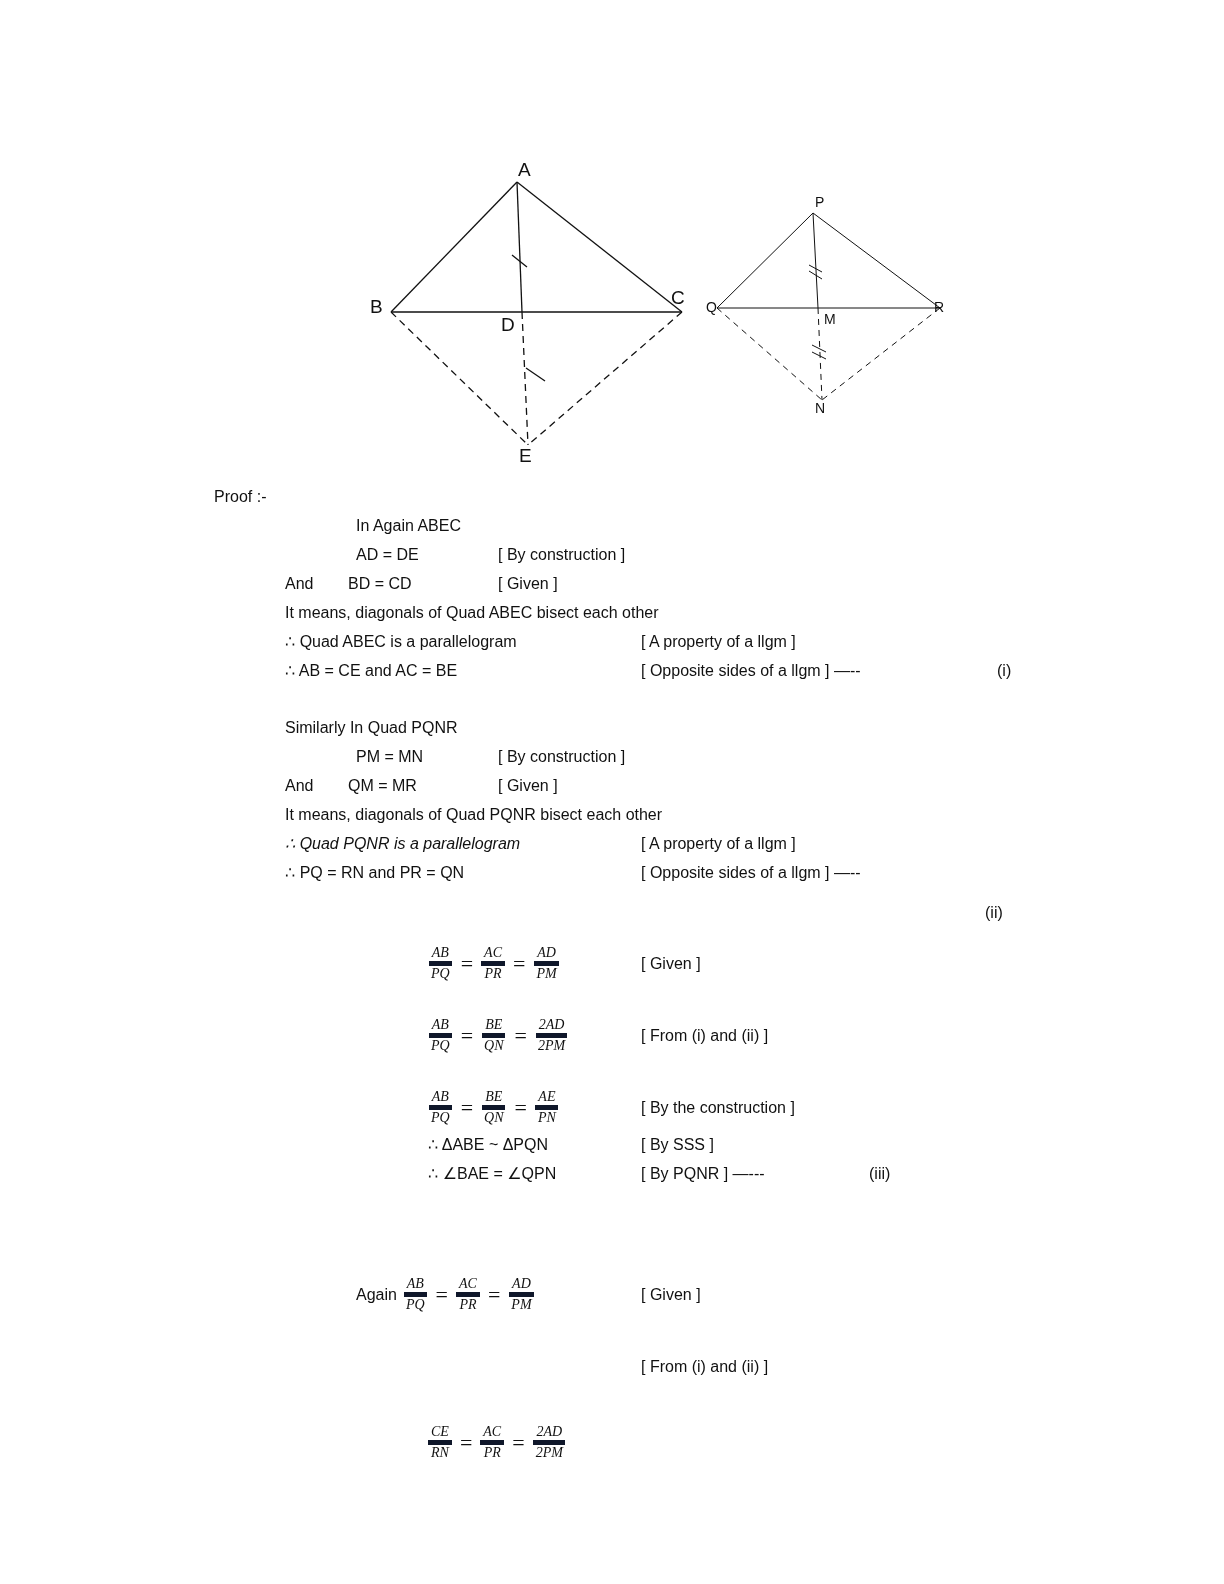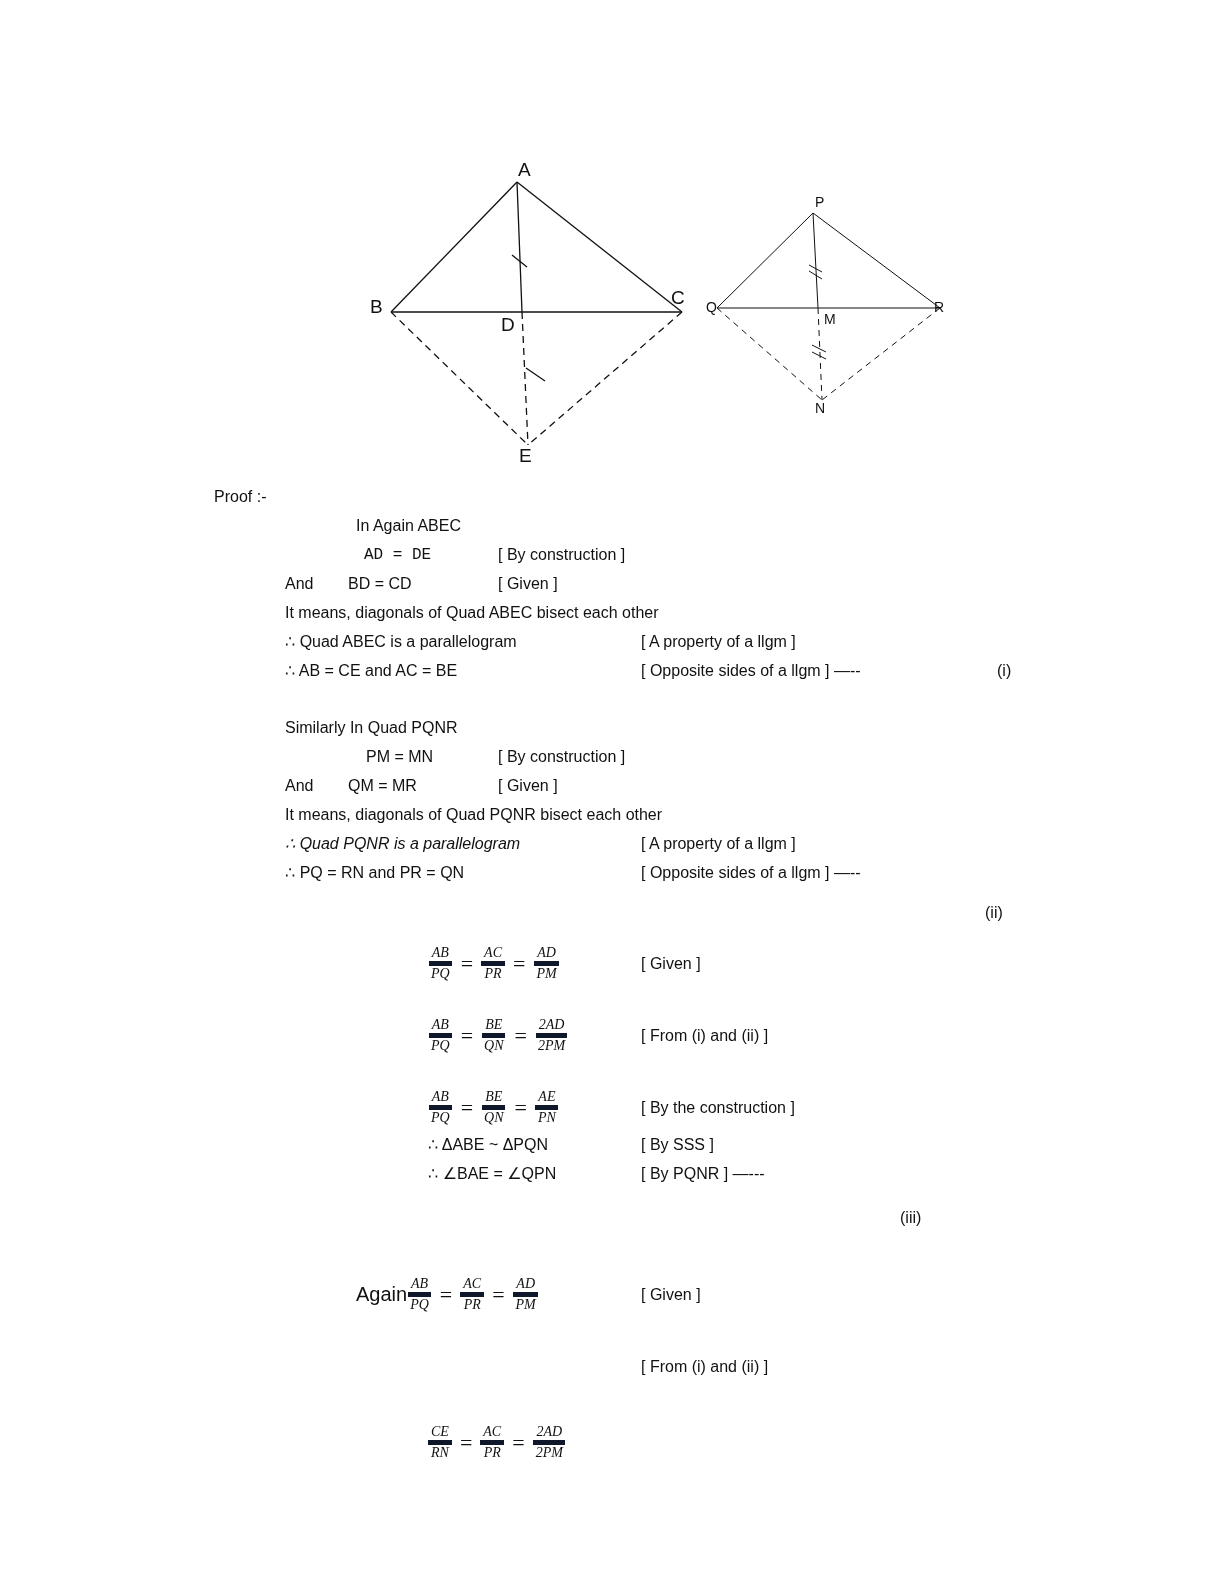--- a/index.html
+++ b/index.html
@@ -7,21 +7,21 @@
          font-family: "Liberation Sans", sans-serif; color: #111; }
   .abs { position: absolute; white-space: nowrap; font-size: 16px; line-height: 24px; }
   svg.diagram { position: absolute; left: 0; top: 0; }
   .lbl { font-family: "Liberation Sans", sans-serif; fill: #111; }
   .frac { display: inline-flex; flex-direction: column; align-items: center; vertical-align: middle;
           font-family: "Liberation Serif", serif; font-style: italic; font-size: 14px; line-height: 16px; }
   .frac .num { padding: 0 3px; border-bottom: 5px solid #0f172a; }
   .frac .den { padding: 0 3px; }
   .eq { display: inline-block; font-size: 22px; margin: 0 8px; vertical-align: middle; font-family: "Liberation Serif", serif; }
   .mathrow { position: absolute; display: flex; align-items: center; }
-  .again { font-size: 20px; }
+  .again { font-size: 16px; margin-right: 6px; }
 </style>
 </head>
 <body>
 
 <svg class="diagram" width="1224" height="480">
   <g stroke="#111" stroke-width="1.3" fill="none">
     <line x1="517" y1="182" x2="391" y2="312"></line>
     <line x1="517" y1="182" x2="682" y2="312"></line>
     <line x1="391" y1="312" x2="682" y2="312"></line>
     <line x1="517" y1="182" x2="522" y2="312"></line>
@@ -53,34 +53,34 @@
   <text class="lbl" x="815" y="207" font-size="14"><tspan>P</tspan></text>
   <text class="lbl" x="706" y="312" font-size="14"><tspan>Q</tspan></text>
   <text class="lbl" x="934" y="312" font-size="14"><tspan>R</tspan></text>
   <text class="lbl" x="824" y="324" font-size="14"><tspan>M</tspan></text>
   <text class="lbl" x="815" y="413" font-size="14"><tspan>N</tspan></text>
 </svg>
 
 <div class="abs" style="left:214px; top:485px;">Proof :-</div>
 
 <div class="abs" style="left:356px; top:514px;">In Again ABEC</div>
-<div class="abs" style="left:364px; top:543px;font-family:Liberation Mono, monospace;">AD = DE</div>
+<div class="abs" style="left:356px; top:543px;">AD = DE</div>
 <div class="abs" style="left:498px; top:543px;">[ By construction ]</div>
 <div class="abs" style="left:285px; top:572px;">And</div>
 <div class="abs" style="left:348px; top:572px;">BD = CD</div>
 <div class="abs" style="left:498px; top:572px;">[ Given ]</div>
 <div class="abs" style="left:285px; top:601px;">It means, diagonals of Quad ABEC bisect each other</div>
 <div class="abs" style="left:285px; top:630px;">∴ Quad ABEC is a parallelogram</div>
 <div class="abs" style="left:641px; top:630px;">[ A property of a llgm ]</div>
 <div class="abs" style="left:285px; top:659px;text-align:right;">∴ AB = CE and AC = BE</div>
 <div class="abs" style="left:641px; top:659px;">[ Opposite sides of a llgm ] —--</div>
 <div class="abs" style="left:997px; top:659px;">(i)</div>
 
 <div class="abs" style="left:285px; top:716px;">Similarly In Quad PQNR</div>
-<div class="abs" style="left:366px; top:745px;">PM = MN</div>
+<div class="abs" style="left:356px; top:745px;">PM = MN</div>
 <div class="abs" style="left:498px; top:745px;">[ By construction ]</div>
 <div class="abs" style="left:285px; top:774px;">And</div>
 <div class="abs" style="left:348px; top:774px;">QM = MR</div>
 <div class="abs" style="left:498px; top:774px;">[ Given ]</div>
 <div class="abs" style="left:285px; top:803px;">It means, diagonals of Quad PQNR bisect each other</div>
 <div class="abs" style="left:285px; top:832px;font-style:italic;">∴ Quad PQNR is a parallelogram</div>
 <div class="abs" style="left:641px; top:832px;">[ A property of a llgm ]</div>
 <div class="abs" style="left:285px; top:861px;">∴ PQ = RN and PR = QN</div>
 <div class="abs" style="left:641px; top:861px;">[ Opposite sides of a llgm ] —--</div>
 <div class="abs" style="left:985px; top:861px;margin-top:40px;">(ii)</div>
@@ -136,21 +136,21 @@
       <span class="num">AE</span>
       <span class="den">PN</span>
     </span>
 </div>
 <div class="abs" style="left:641px; top:1096px;">[ By the construction ]</div>
 
 <div class="abs" style="left:428px; top:1133px;">∴ ΔABE ~ ΔPQN</div>
 <div class="abs" style="left:641px; top:1133px;">[ By SSS ]</div>
 <div class="abs" style="left:428px; top:1162px;">∴ ∠BAE = ∠QPN</div>
 <div class="abs" style="left:641px; top:1162px;">[ By PQNR ] —---</div>
-<div class="abs" style="left:900px; top:1162px;margin-top:44px;">(iii)</div>
+<div class="abs" style="left:869px; top:1162px;">(iii)</div>
 
 <div class="mathrow" style="left:356px; top:1276px;">
   <span class="again">Again</span>
   <span class="frac">
       <span class="num">AB</span>
       <span class="den">PQ</span>
     </span>
   <span class="eq">=</span>
   <span class="frac">
       <span class="num">AC</span>

